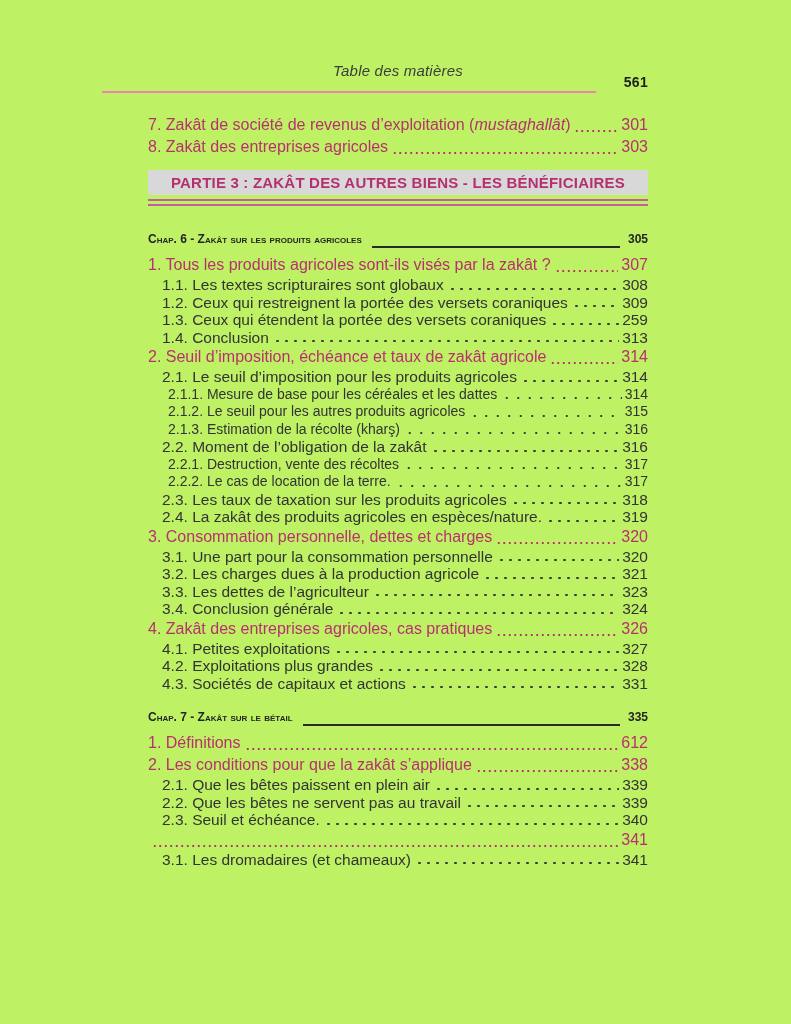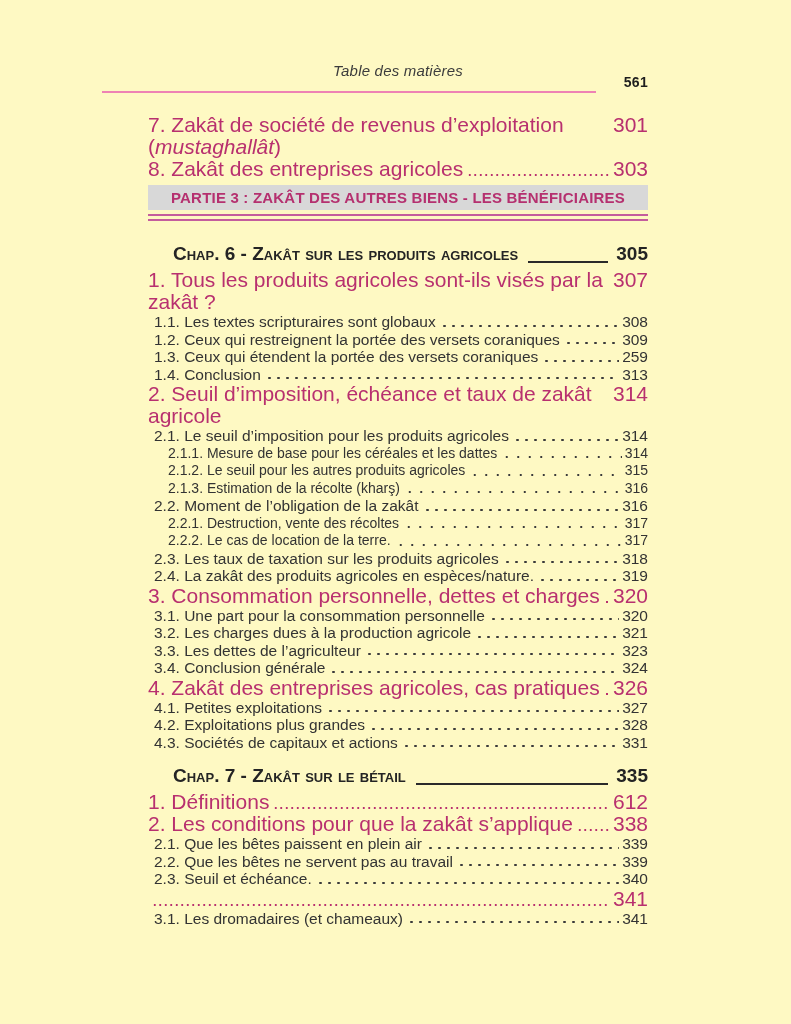--- a/index.html
+++ b/index.html
@@ -1,19 +1,19 @@
 <!DOCTYPE html>
 <html><head>
 <meta charset="utf-8">
 <style>
   html,body{margin:0;padding:0;background:#ffffff;}
   .page{
     position:relative;
     width:791px;height:1024px;
-    background:#fef9c3;
+    background:#bef264;
     font-family:"Liberation Sans", sans-serif;
     overflow:hidden;
   }
   .content{
     position:absolute;
     left:148px; top:62px;
     width:500px;
   }
   
   .page-header{position:relative;height:40px;margin-bottom:12px;}
@@ -33,21 +33,21 @@
   .header-num{
     position:absolute;
     right:0; top:12px;
     font-size:14px;
     font-weight:bold;
     color:#1e1e1e;
     letter-spacing:.3px;
   }
   
   .banner{
-    margin-top:5px;
+    margin-top:12px;
     height:25px;
     line-height:25px;
     background:#d8d8d8;
     text-align:center;
     color:#b5306f;
     font-weight:bold;
     font-size:15px;
     letter-spacing:.2px;
   }
   .double-rule{
@@ -57,44 +57,43 @@
     border-bottom:2px solid #c45d9d;
   }
   #toc-main{margin-top:20px;}
   
   .row{display:flex;align-items:baseline;}
   .row .t{white-space:normal;}
   .row .it{font-style:italic;}
   .row .pg{white-space:nowrap;text-align:right;}
   .lvl-1{
     color:#b8306f;
-    font-size:21px;
+    font-size:16px;
     line-height:22px;
   }
   .lvl-2{
     color:#333333;
     font-size:15.5px;
     line-height:17.5px;
-    margin-left:6px;
+    margin-left:14px;
   }
   .lvl-3{
     color:#333333;
     font-size:14px;
     line-height:17.5px;
     margin-left:20px;
   }
   .lvl-chap{
     color:#242424;
     font-weight:bold;
-    font-size:19px;
+    font-size:12px;
     line-height:26px;
     font-variant:small-caps;
     margin-top:12px;
     margin-bottom:2px;
-    margin-left:25px;
   }
   .lvl-chap .pg{font-variant:normal;}
   
   .leader{
     flex:1;
     align-self:flex-end;
     height:4px;
     margin:0 3px 3px 4px;
     background-repeat:repeat-x;
     background-position:0 50%;

